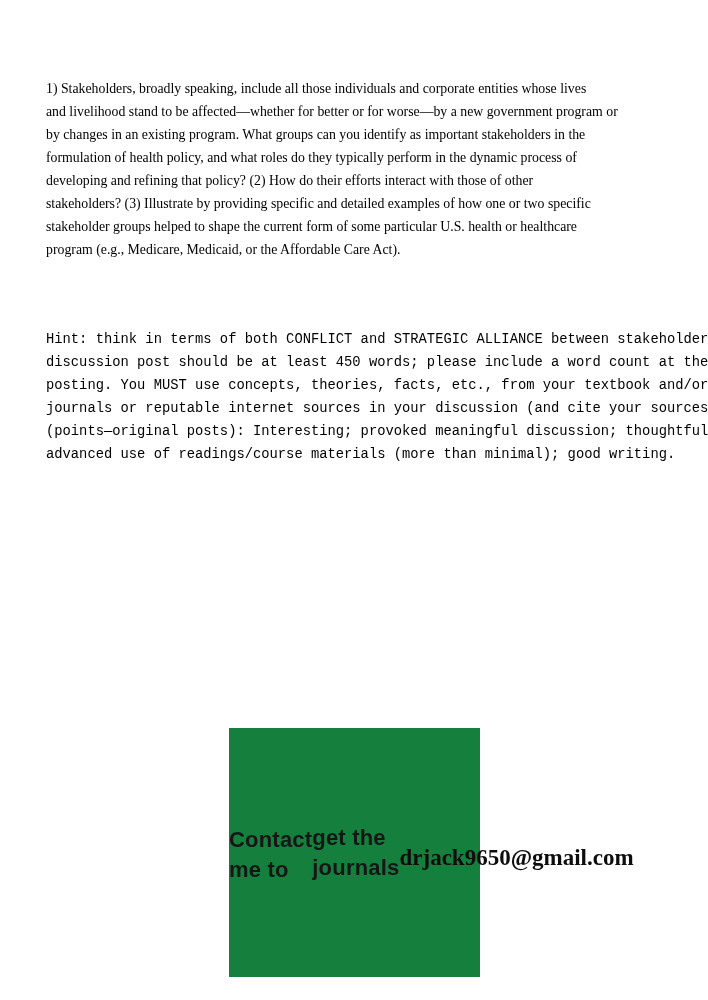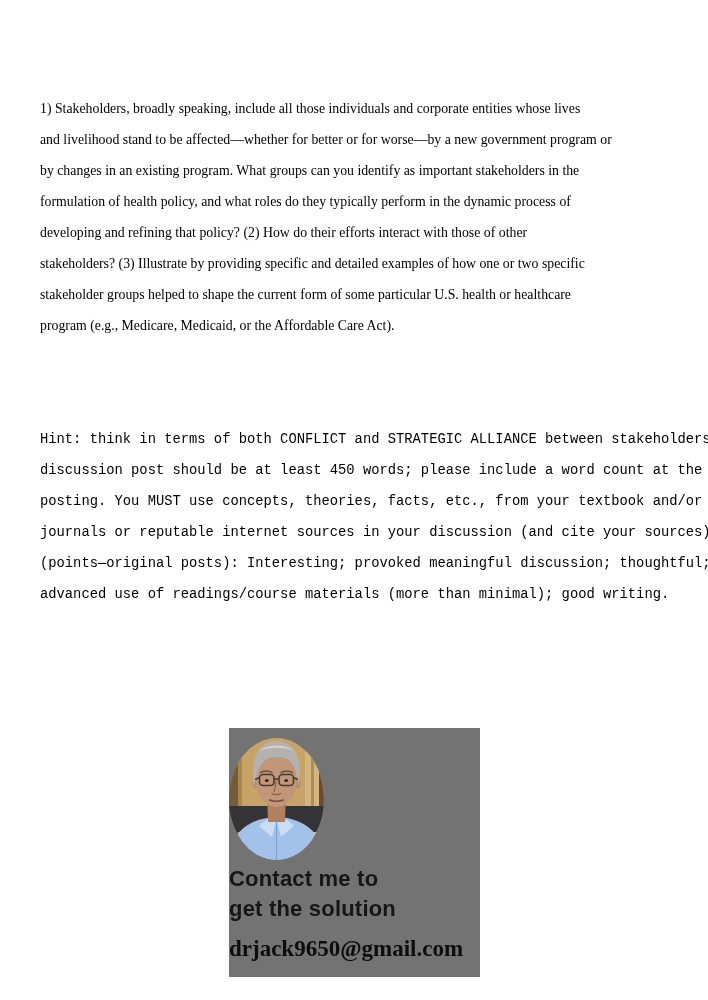--- a/index.html
+++ b/index.html
@@ -5,37 +5,36 @@
   * { margin: 0; padding: 0; box-sizing: border-box; }
   html, body { background: #ffffff; }
   body {
     width: 708px; height: 1000px;
     position: relative;
     font-family: "Liberation Serif", serif;
     overflow: hidden;
   }
   .doc-text {
     position: absolute;
-    left: 40px; top: 31px;
+    left: 46px; top: 31px;
     width: 630px;
     color: #000000;
     font-size: 13.8px;
-    line-height: 31px;
+    line-height: 23px;
     white-space: pre;
   }
   .doc-text p + p { margin-top: 21.3px; font-family: Liberation Mono, monospace; }
 
   .contact-card {
     position: absolute;
     left: 229px; top: 728px;
     width: 251px; height: 249px;
-    background: #737373;
+    background: #15803d;
     display: flex;
-    flex-direction: column;
-    align-items: flex-start;
+    align-items: center;
   }
   .portrait {
     margin-top: 10px;
     width: 95px; height: 122px;
     display: block;
   }
   .card-headline {
     font-family: "Liberation Sans", sans-serif;
     font-weight: bold;
     font-size: 22px;
@@ -120,15 +119,15 @@
         <path d="M 64.5,39.5 L 68.8,41.5"></path>
       </g>
 
       <path d="M 47,43 C 46.4,48 46,51 45,53.5" stroke="#8c6347" stroke-width="1.2" fill="none" stroke-linecap="round"></path>
       <path d="M 43,55.5 C 45,57 50,57 51.5,55.5" stroke="#8c6347" stroke-width="1.2" fill="none" stroke-linecap="round"></path>
 
       <path d="M 40.5,62 C 44,63.6 51,63.6 54.5,62" stroke="#7c4f3f" stroke-width="1.5" fill="none" stroke-linecap="round"></path>
     </g>
   </svg>
   <div class="card-headline first">Contact me to</div>
-  <div class="card-headline">get the solution</div>
+  <div class="card-headline">get the journals</div>
   <div class="card-email">drjack9650@gmail.com</div>
 </div>
 
 </body></html>

